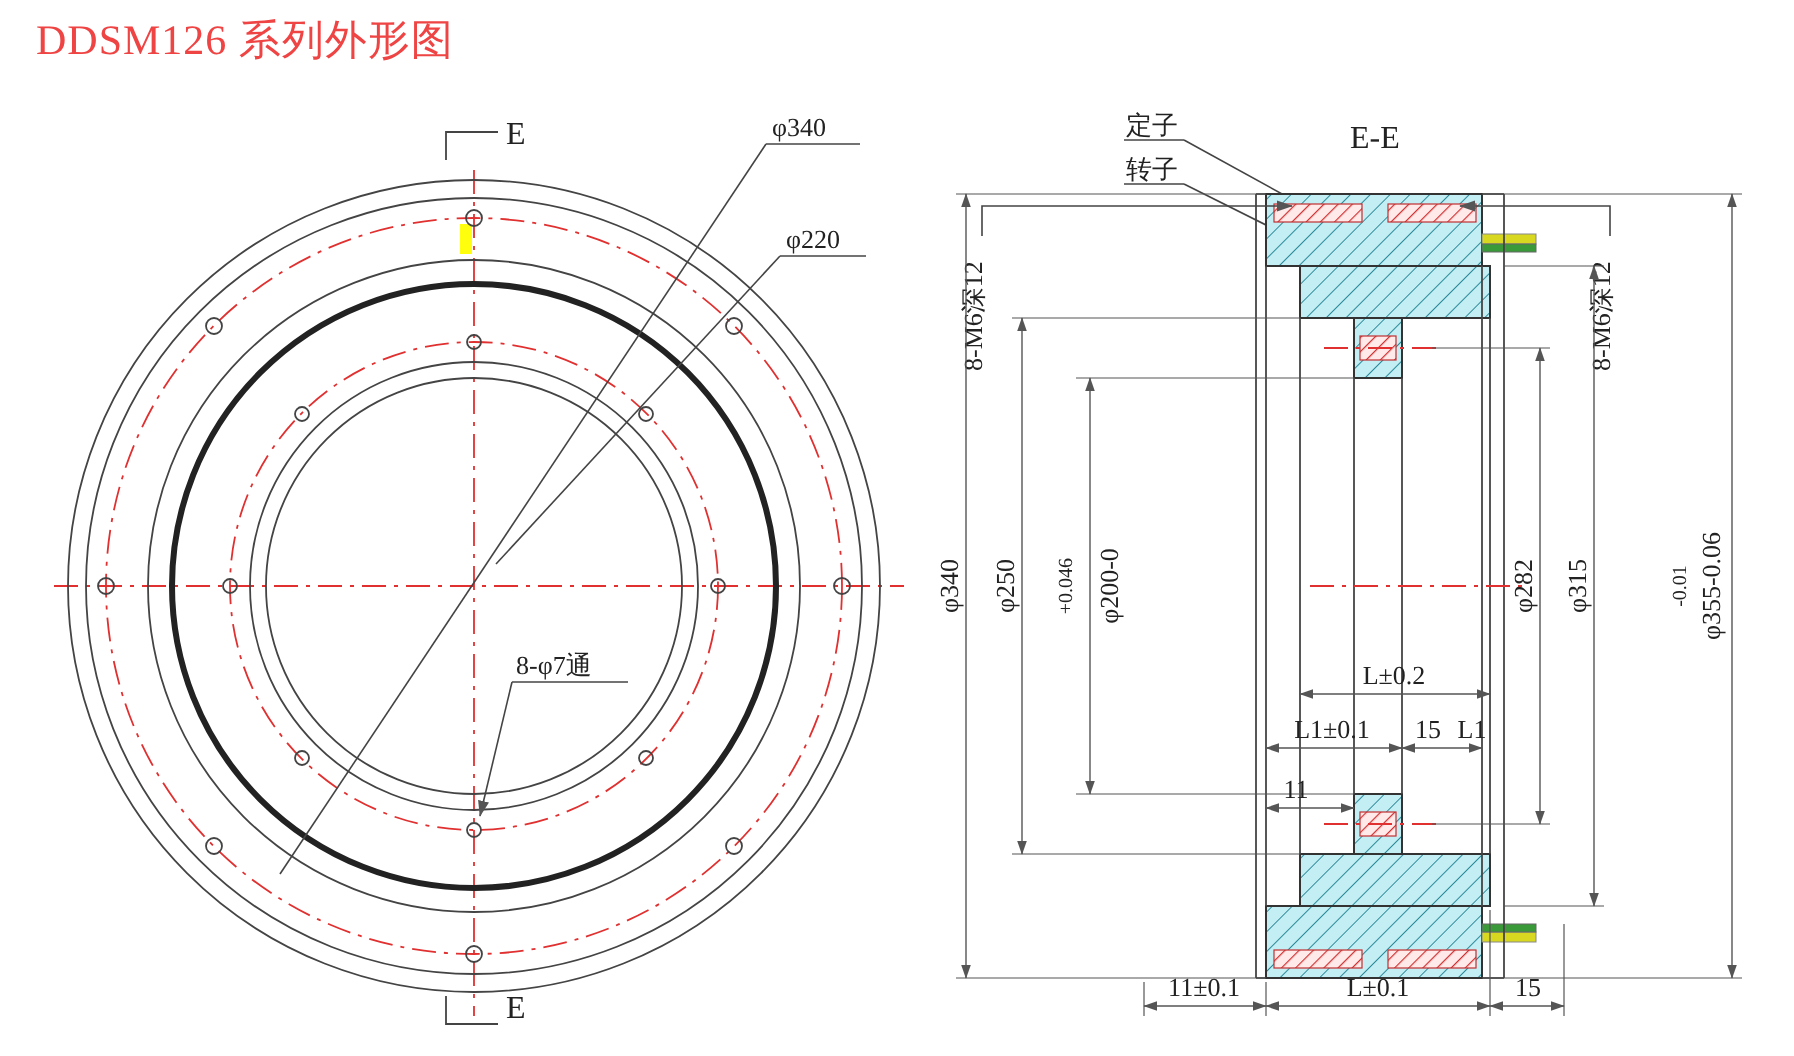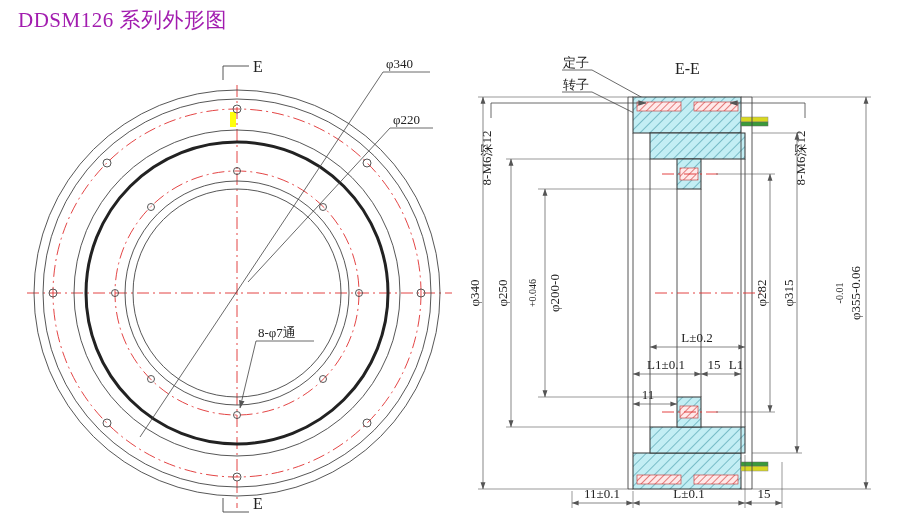--- a/index.html
+++ b/index.html
@@ -1,18 +1,18 @@
 <!DOCTYPE html>
 <html><head>
 <meta charset="utf-8">
 <style>
   html,body{margin:0;padding:0;background:#ffffff;}
   #page{position:relative;width:897px;height:528px;background:#fff;overflow:hidden;
         font-family:"Liberation Serif", serif;}
-  #title{position:absolute;left:18px;top:6px;font-size:21px;color:#a21caf;letter-spacing:.5px;}
+  #title{position:absolute;left:18px;top:6px;font-size:21px;color:#ef4444;letter-spacing:.5px;}
   svg{position:absolute;left:0;top:0;}
   text{fill:#222;}
   .dimtxt{font-size:13px;font-family:"Liberation Serif", serif;}
   .dimtxt-sm{font-size:10px;font-family:"Liberation Serif", serif;}
   .lbl{font-size:13px;font-family:"Liberation Serif", serif;}
   .sec-title{font-size:16px;font-family:"Liberation Serif", serif;}
   .thin{stroke:#444;stroke-width:.9;fill:none;}
   .thick{stroke:#222;stroke-width:3;fill:none;}
   .dim{stroke:#555;stroke-width:.7;fill:none;}
   .ext{stroke:#555;stroke-width:.6;fill:none;}

